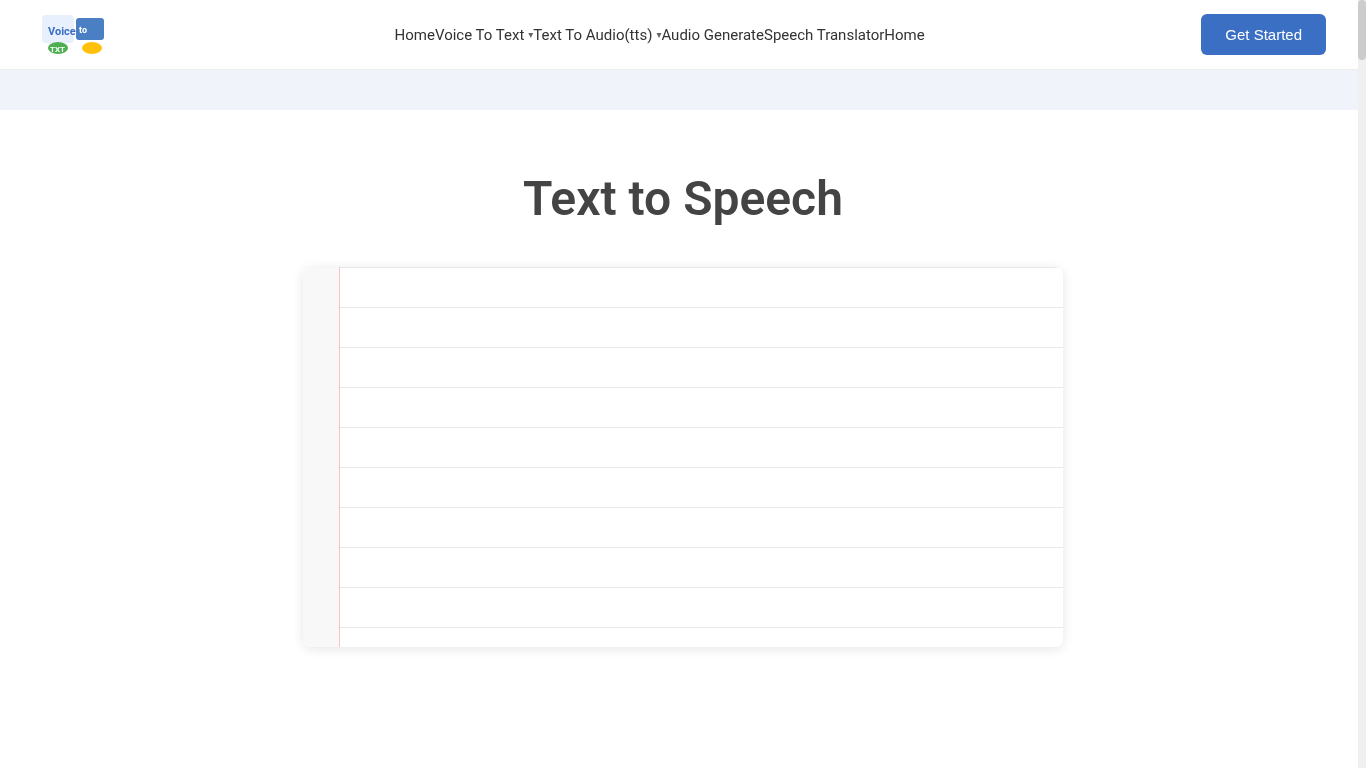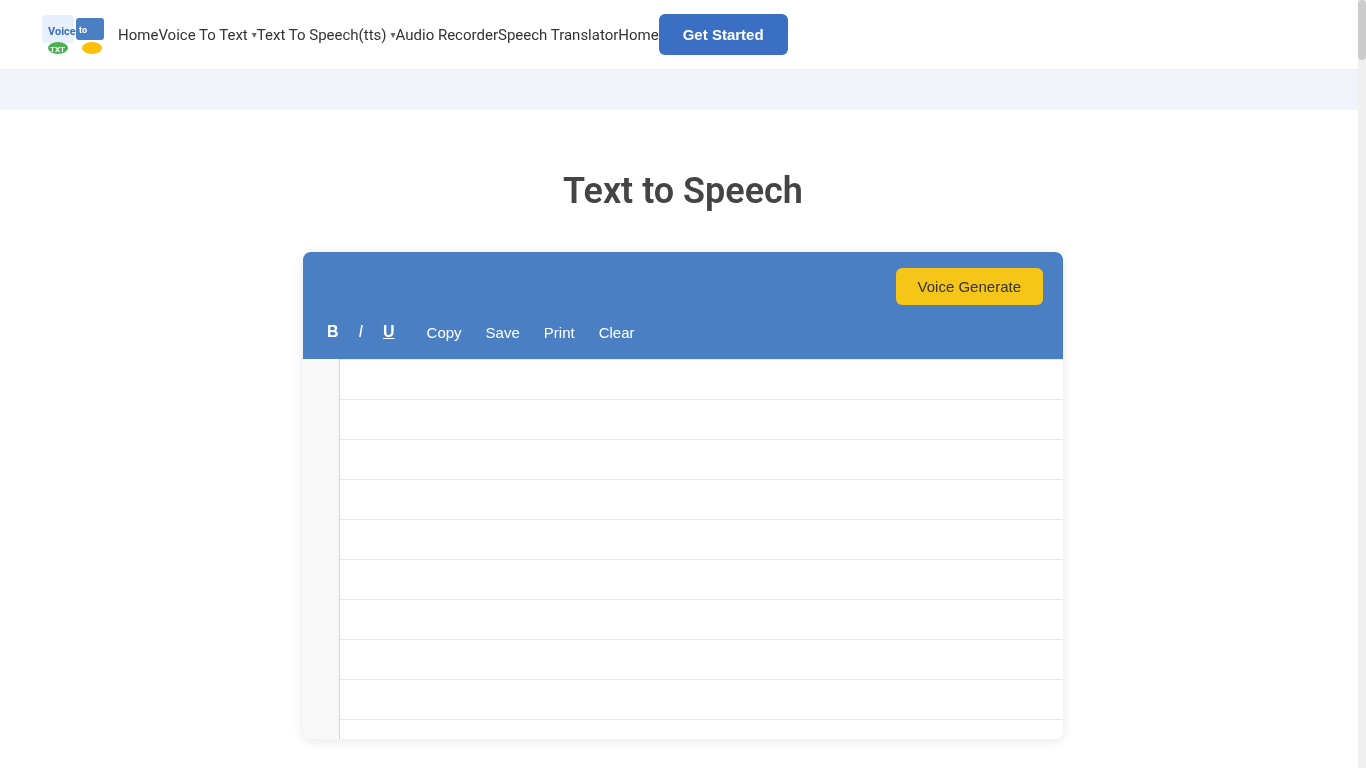--- a/index.html
+++ b/index.html
@@ -13,20 +13,21 @@
       background: #fff;
       width: 1366px;
       min-height: 768px;
       overflow-x: hidden;
     }
 
     
     .navbar {
       display: flex;
       align-items: center;
+      justify-content: space-between;
       padding: 0 40px;
       height: 70px;
       background: #fff;
       border-bottom: 1px solid #eee;
       position: relative;
       z-index: 10;
     }
 
     .navbar-logo {
       display: flex;
@@ -61,40 +62,40 @@
       color: #666;
     }
 
     .btn-get-started {
       background: #3a6fc4;
       color: #fff;
       border: none;
       padding: 12px 24px;
       border-radius: 6px;
       font-size: 15px;
-      font-weight: 700;
+      font-weight: 400;
       cursor: pointer;
     }
 
     
     .sub-header {
       background: #f0f4fa;
       height: 40px;
     }
 
     
     .main-content {
       padding: 60px 20px 40px;
       display: flex;
       flex-direction: column;
       align-items: center;
     }
 
     .page-title {
-      font-size: 36px;
+      font-size: 48px;
       font-weight: 600;
       color: #444;
       margin-bottom: 40px;
     }
 
     
     .editor-container {
       width: 760px;
       border-radius: 8px;
       overflow: hidden;
@@ -271,62 +272,44 @@
 
   <div class="navbar-links">
     <a class="nav-link">
       <span>Home</span>
     </a>
     <a class="nav-link">
       <span>Voice To Text</span>
       <span class="chevron">▾</span>
     </a>
     <a class="nav-link">
-      <span>Text To Speech(tts)</span>
+      <span>Text To Audio(tts)</span>
       <span class="chevron">▾</span>
     </a>
     <a class="nav-link">
-      <span>Audio Recorder</span>
+      <span>Audio Generate</span>
     </a>
     <a class="nav-link">
       <span>Speech Translator</span>
     </a>
     <a class="nav-link">
       <span>Home</span>
     </a>
   </div>
 
   <button class="btn-get-started">Get Started</button>
 </nav>
 
 <div class="sub-header"></div>
 
 <div class="main-content">
   <h1 class="page-title">Text to Speech</h1>
 
   <div class="editor-container">
 
-    <div class="editor-toolbar">
-      <div class="toolbar-top">
-        <button class="btn-voice-generate">Voice Generate</button>
-      </div>
-      <div class="toolbar-bottom">
-        <div class="toolbar-format">
-          <button class="format-btn">B</button>
-          <button class="format-btn italic">I</button>
-          <button class="format-btn underline">U</button>
-        </div>
-        <div class="toolbar-actions">
-          <button class="action-btn">Copy</button>
-          <button class="action-btn">Save</button>
-          <button class="action-btn">Print</button>
-          <button class="action-btn">Clear</button>
-        </div>
-      </div>
-    </div>
 
     <div class="editor-area">
       <div class="lined-paper">
         <div class="paper-margin-far-left"></div>
         <div class="paper-margin-left"></div>
         <textarea class="editor-textarea" spellcheck="true" style=""></textarea>
       </div>
     </div>
   </div>
 </div>

